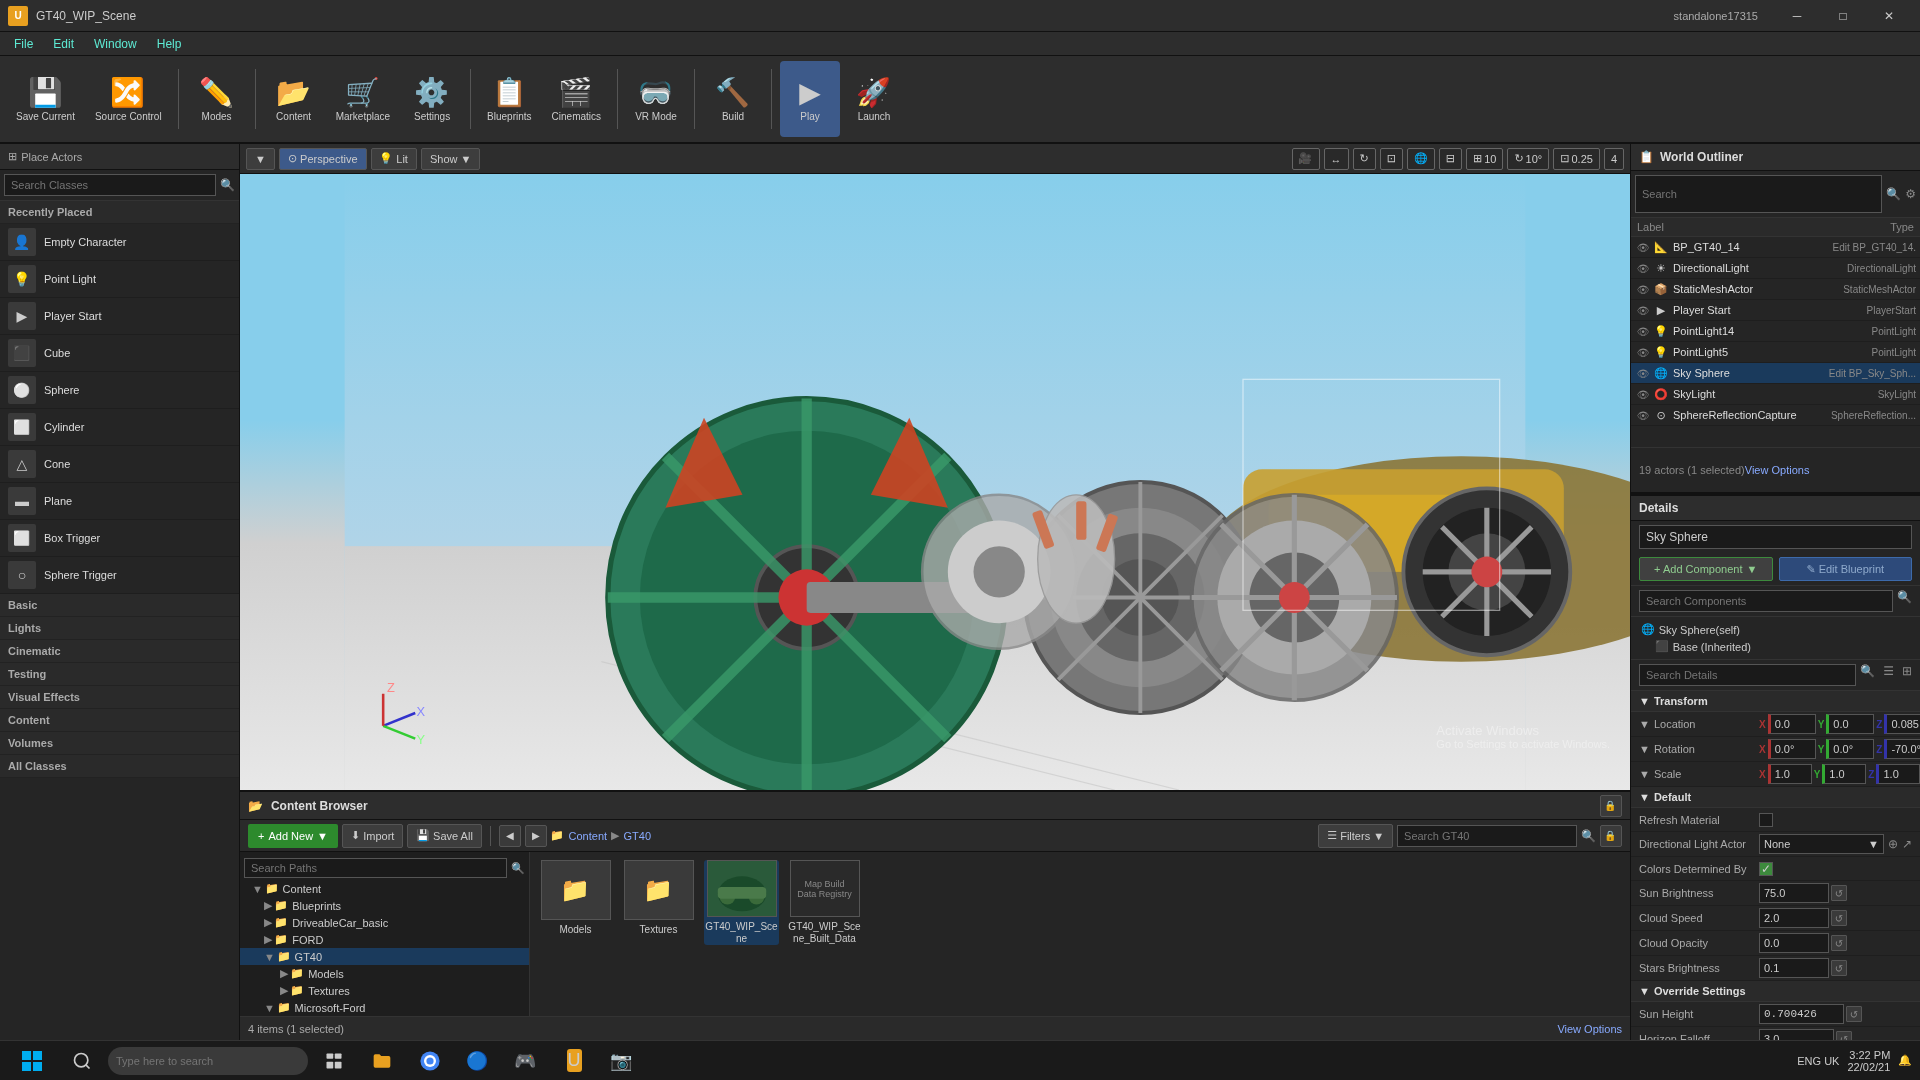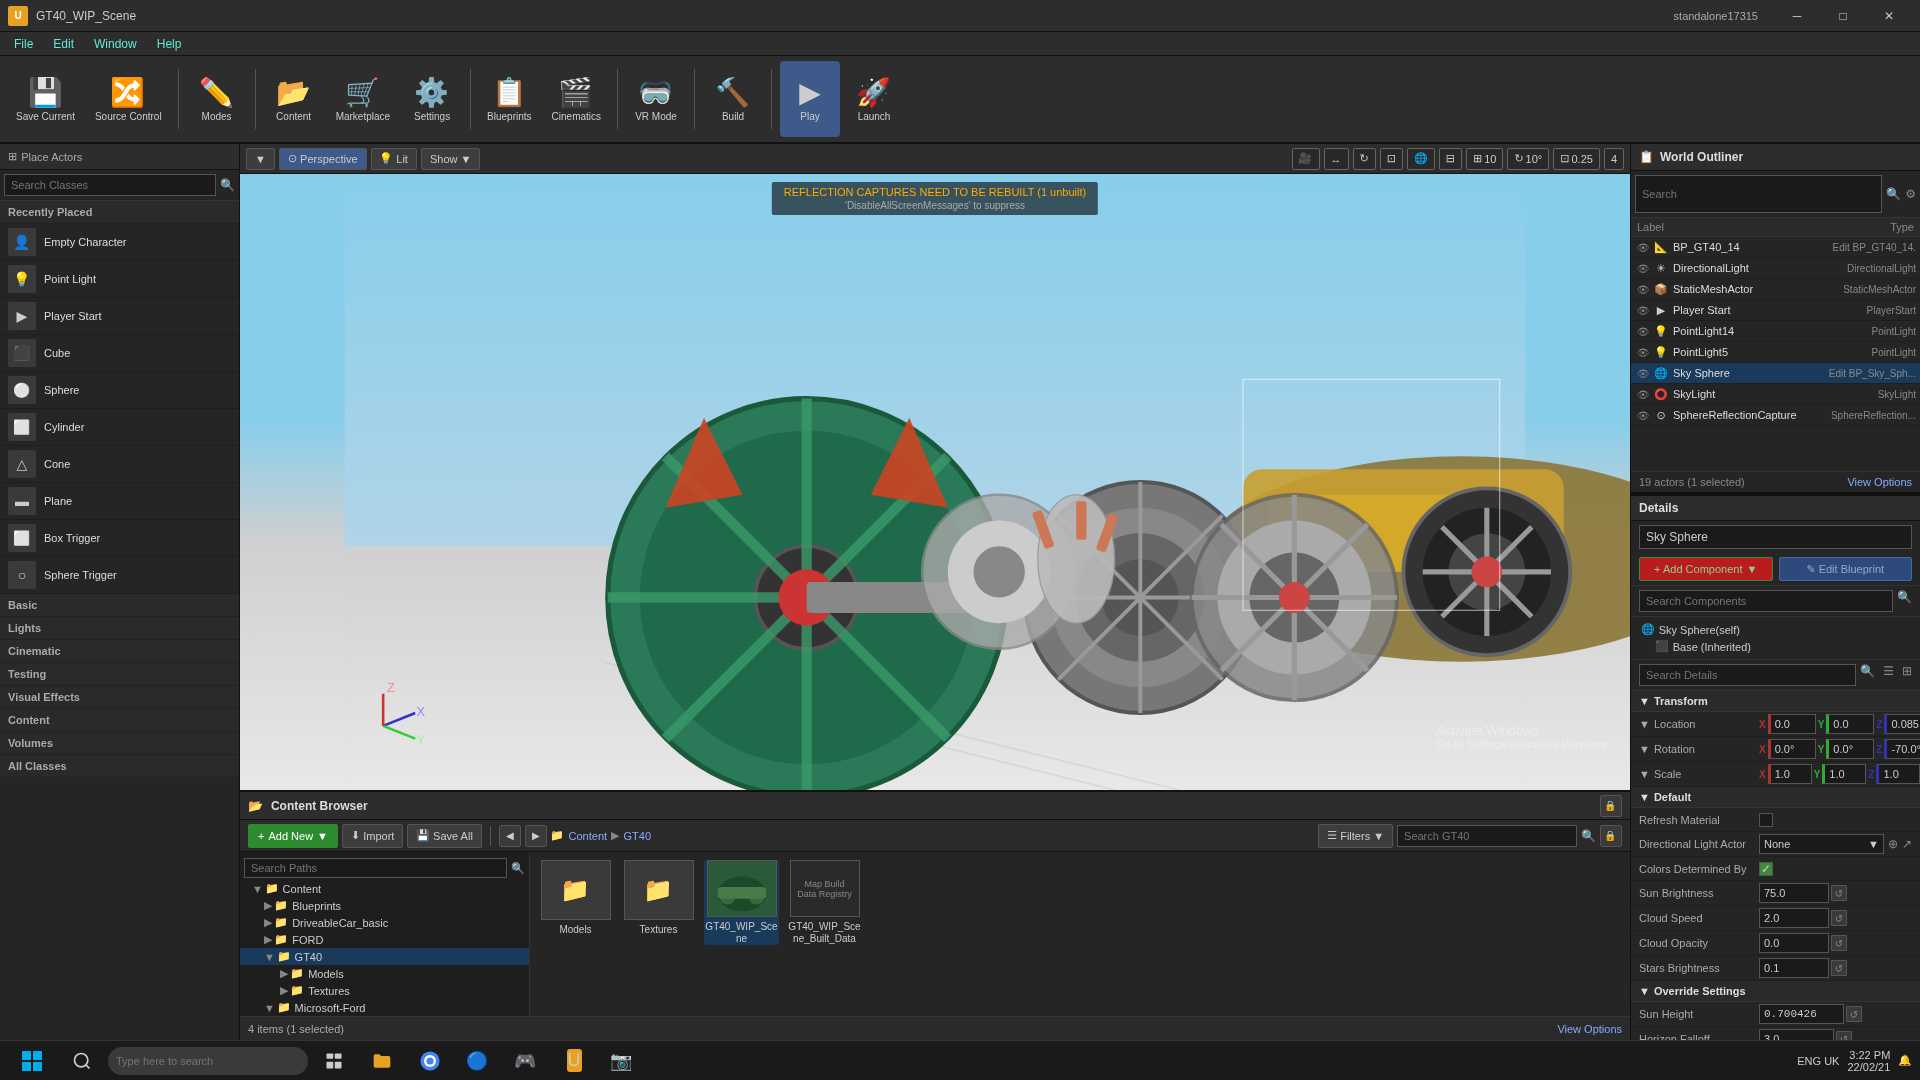--- a/index.html
+++ b/index.html
@@ -72,29 +72,29 @@
     #outliner-search { padding: 4px; border-bottom: 1px solid #333; display: flex; align-items: center; }
     #outliner-search input { flex: 1; background: #1a1a1a; border: 1px solid #555; color: #ccc; height: 22px; padding: 0 6px; font-size: 11px; }
     #outliner-list { flex: 1; overflow-y: auto; }
     .outliner-header-row { display: flex; padding: 3px 6px; background: #2a2a2a; border-bottom: 1px solid #333; font-size: 11px; color: #888; }
     .outliner-item { display: flex; align-items: center; padding: 2px 4px; border-bottom: 1px solid #1e1e1e; cursor: pointer; font-size: 11px; }
     .outliner-item.selected { background: #1a3a5c; }
     .outliner-vis { width: 16px; height: 16px; margin-right: 2px; display: flex; align-items: center; justify-content: center; color: #888; font-size: 10px; cursor: pointer; }
     .outliner-type-icon { width: 16px; height: 16px; margin-right: 4px; display: flex; align-items: center; justify-content: center; font-size: 11px; }
     .outliner-name { flex: 1; color: #ddd; }
     .outliner-type { color: #888; font-size: 10px; margin-left: 28px; }
-    .outliner-count { padding: 4px 8px; font-size: 11px; color: #888; border-top: 1px solid #333; display: flex; align-items: center; justify-content: space-between; }
+    .outliner-count { padding: 16px 8px; font-size: 11px; color: #888; border-top: 1px solid #333; display: flex; align-items: center; }
 
     
     #details-panel { background: #252525; border-top: 2px solid #111; overflow-y: auto; flex: 1; }
     #details-header { padding: 5px 8px; background: #2d2d2d; font-size: 12px; color: #ddd; font-weight: bold; border-bottom: 1px solid #111; }
     #details-name { padding: 4px 8px; }
     #details-name input { width: 100%; background: #1a1a1a; border: 1px solid #555; color: #ccc; height: 24px; padding: 0 6px; font-size: 12px; }
     .details-actions { display: flex; padding: 4px 8px; gap: 6px; border-bottom: 1px solid #333; }
-    .details-btn { flex: 1; height: 24px; background: #b91c1c; color: #8fcc8f; border: 1px solid #3d8a3d; cursor: pointer; font-size: 11px; display: flex; align-items: center; justify-content: center; gap: 4px; border-radius: 2px; }
+    .details-btn { flex: 1; height: 24px; background: #404040; color: #8fcc8f; border: 1px solid #3d8a3d; cursor: pointer; font-size: 11px; display: flex; align-items: center; justify-content: center; gap: 4px; border-radius: 2px; }
     .details-btn.blue { background: #2d4a7a; color: #8faacc; border: 1px solid #3d6aaa; }
     .details-search { padding: 4px 8px; display: flex; gap: 4px; border-bottom: 1px solid #333; }
     .details-search input { flex: 1; background: #1a1a1a; border: 1px solid #555; color: #ccc; height: 22px; padding: 0 6px; font-size: 11px; }
     .component-tree { padding: 4px; border-bottom: 1px solid #333; }
     .comp-item { padding: 2px 6px; cursor: pointer; font-size: 11px; display: flex; align-items: center; gap: 4px; }
     .section-header { padding: 4px 8px; background: #2a2a2a; color: #ddd; font-size: 11px; font-weight: bold; border-bottom: 1px solid #333; display: flex; align-items: center; gap: 4px; cursor: pointer; }
     .prop-row { display: flex; align-items: center; padding: 2px 8px; border-bottom: 1px solid #1e1e1e; min-height: 24px; }
     .prop-label { width: 120px; color: #aaa; font-size: 11px; flex-shrink: 0; display: flex; align-items: center; gap: 4px; }
     .prop-value { flex: 1; display: flex; align-items: center; gap: 2px; }
     .prop-input { background: #1a1a1a; border: 1px solid #555; color: #ccc; height: 20px; padding: 0 4px; font-size: 11px; }
@@ -303,24 +303,20 @@
         <span>⊡</span>
         <span>0.25</span>
       </div>
       <div class="vp-ctrl-btn">
         <span>4</span>
       </div>
     </div>
 
     <div id="viewport-canvas">
 
-      <div id="viewport-notification">
-        <div>REFLECTION CAPTURES NEED TO BE REBUILT (1 unbuilt)</div>
-        <div style="font-size: 10px; color: #aaa; margin-top: 2px;">'DisableAllScreenMessages' to suppress</div>
-      </div>
 
       <svg id="car-scene" viewBox="0 0 920 480" preserveAspectRatio="xMidYMid meet">
 
         <defs>
           <linearGradient id="skyGrad" x1="0" y1="0" x2="0" y2="1">
             <stop offset="0%" stop-color="#87CEEB"></stop>
             <stop offset="60%" stop-color="#b0d4e8"></stop>
             <stop offset="100%" stop-color="#d8d8d8"></stop>
           </linearGradient>
           <linearGradient id="floorGrad" x1="0" y1="0" x2="0" y2="1">

